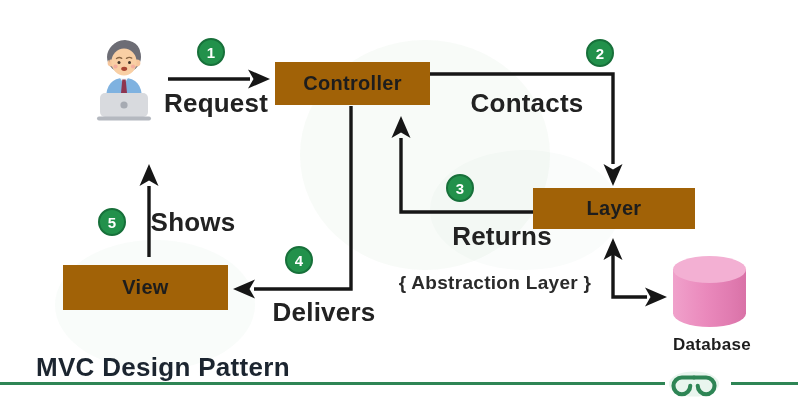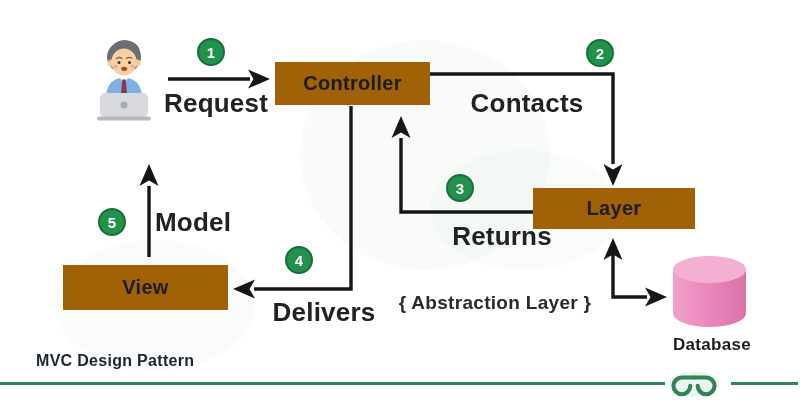--- a/index.html
+++ b/index.html
@@ -38,21 +38,21 @@
     color:#ffffff;font-weight:bold;font-size:15px;
     transform:translate(-50%,-50%);
   }
   
   .plabel{
     position:absolute;transform:translate(-50%,-50%);white-space:nowrap;
     font-size:26px;font-weight:bold;color:#222222;letter-spacing:.2px;
   }
   .annotation{
     position:absolute;transform:translate(-50%,-50%);white-space:nowrap;
-    font-size:19px;font-weight:bold;color:#2a2a2a;letter-spacing:.3px;margin-top:20px;
+    font-size:19px;font-weight:bold;color:#2a2a2a;letter-spacing:.3px;
   }
 
   
   #database{position:absolute;left:673px;top:256px;width:73px;height:76px;}
   #database .db-body{
     position:absolute;left:0;top:13px;width:73px;height:58px;
     background:linear-gradient(90deg,#f0a1cb 0%,#ea89bc 45%,#e07bb0 80%,#d972a7 100%);
     border-radius:0 0 37px 37px / 0 0 14px 14px;
   }
   #database .db-top{
@@ -62,21 +62,21 @@
   .db-label{
     position:absolute;transform:translate(-50%,-50%);white-space:nowrap;
     font-size:17px;font-weight:bold;color:#1d1d1d;letter-spacing:.3px;
   }
 
   
   #user-icon{position:absolute;left:96px;top:33px;width:56px;height:88px;}
 
   
   #diagram-title{
-    position:absolute;left:36px;top:352px;font-size:16px;font-weight:bold;
+    position:absolute;left:36px;top:352px;font-size:26px;font-weight:bold;
     color:#1c2530;letter-spacing:.3px;white-space:nowrap;
   }
   .rule{position:absolute;top:382px;height:3px;background:#2e8555;}
   #rule-left{left:0;width:665px;}
   #rule-right{left:731px;width:67px;}
   #brand-logo{position:absolute;left:666px;top:370px;width:56px;height:28px;}
 </style>
 </head>
 <body>
 
@@ -170,21 +170,21 @@
       <span>4</span>
     </div>
   <div class="badge" style="left:112px;top:222px;">
       <span>5</span>
     </div>
 
   <div class="plabel" style="left:216px;top:103px;">Request</div>
   <div class="plabel" style="left:527px;top:103px;">Contacts</div>
   <div class="plabel" style="left:463px;top:236px;margin-left:39px;">Returns</div>
   <div class="plabel" style="left:324px;top:312px;">Delivers</div>
-  <div class="plabel" style="left:193px;top:222px;">Model</div>
+  <div class="plabel" style="left:193px;top:222px;">Shows</div>
 
   <div class="annotation" style="left:495px;top:283px;">{ Abstraction Layer }</div>
 
   <div id="diagram-title">MVC Design Pattern</div>
   <div class="rule" id="rule-left"></div>
   <div class="rule" id="rule-right"></div>
   <svg id="brand-logo" viewBox="0 0 56 30">
     <ellipse cx="28" cy="15" rx="27" ry="13.5" fill="#e2f2e8" opacity=".75"></ellipse>
     <path d="M28 8 L15 8 A9 9 0 1 0 24 17" stroke="#2e8555" stroke-width="4.4" fill="none" stroke-linecap="round"></path>
     <path d="M28 8 L41 8 A9 9 0 1 1 32 17" stroke="#2e8555" stroke-width="4.4" fill="none" stroke-linecap="round"></path>

